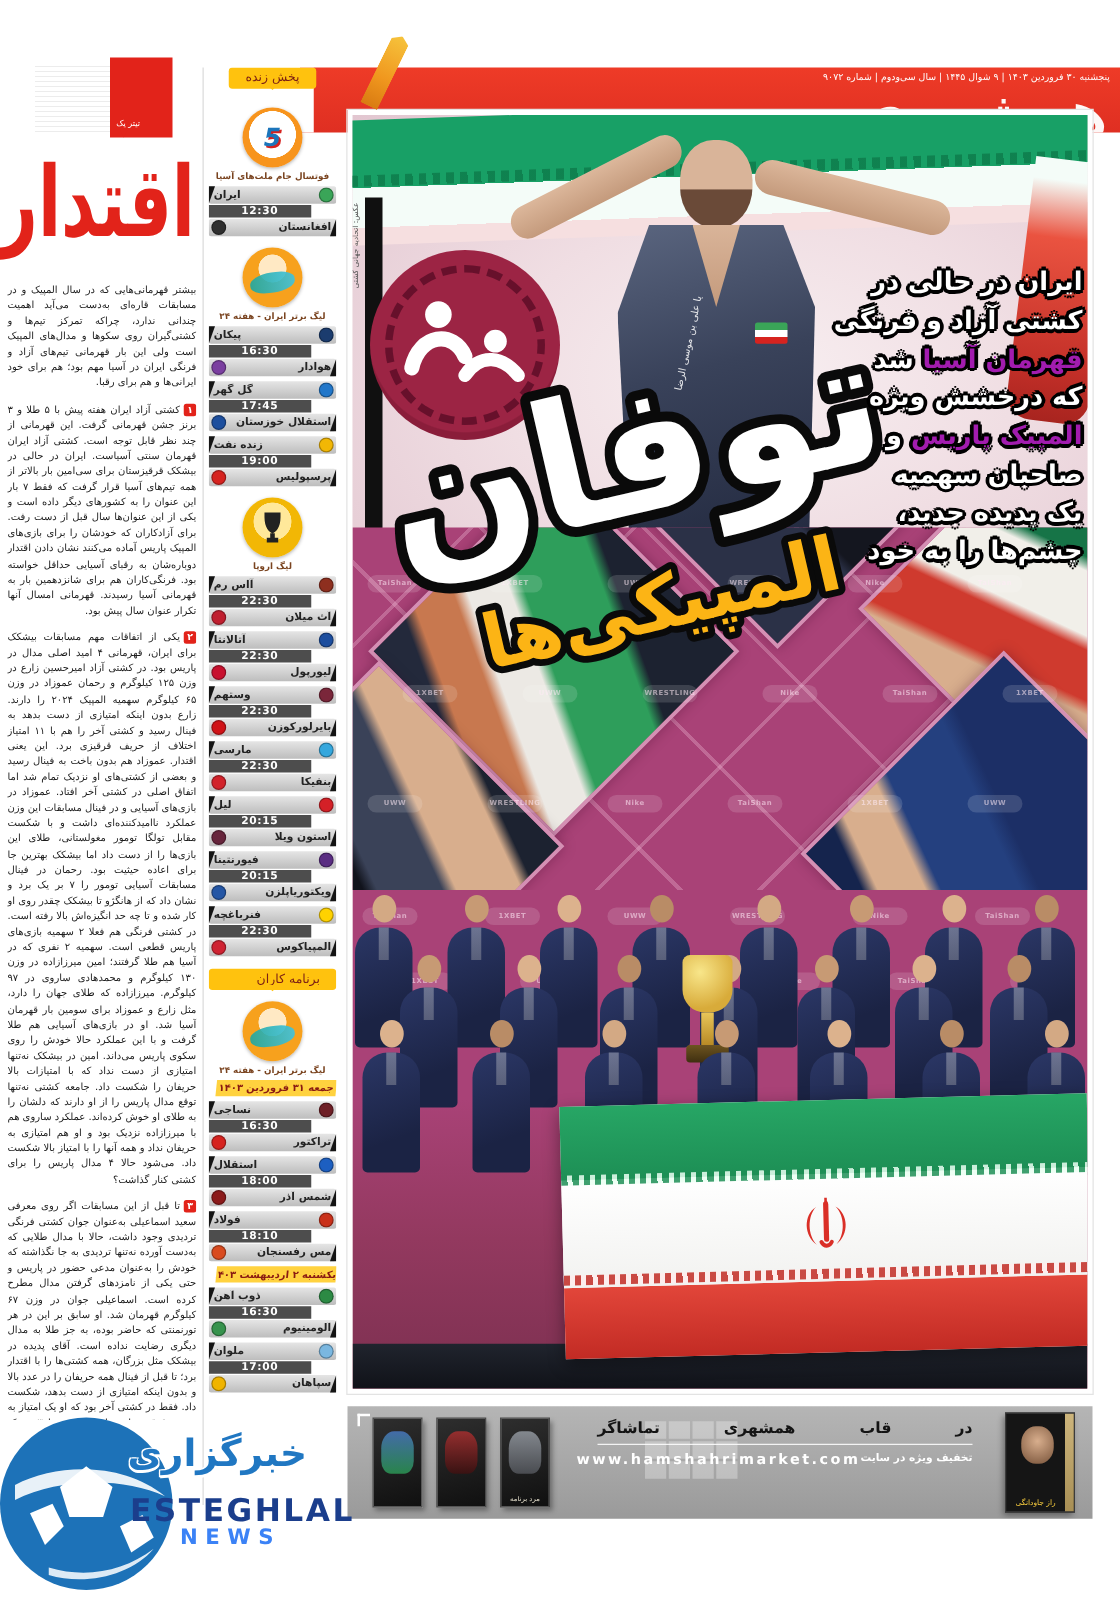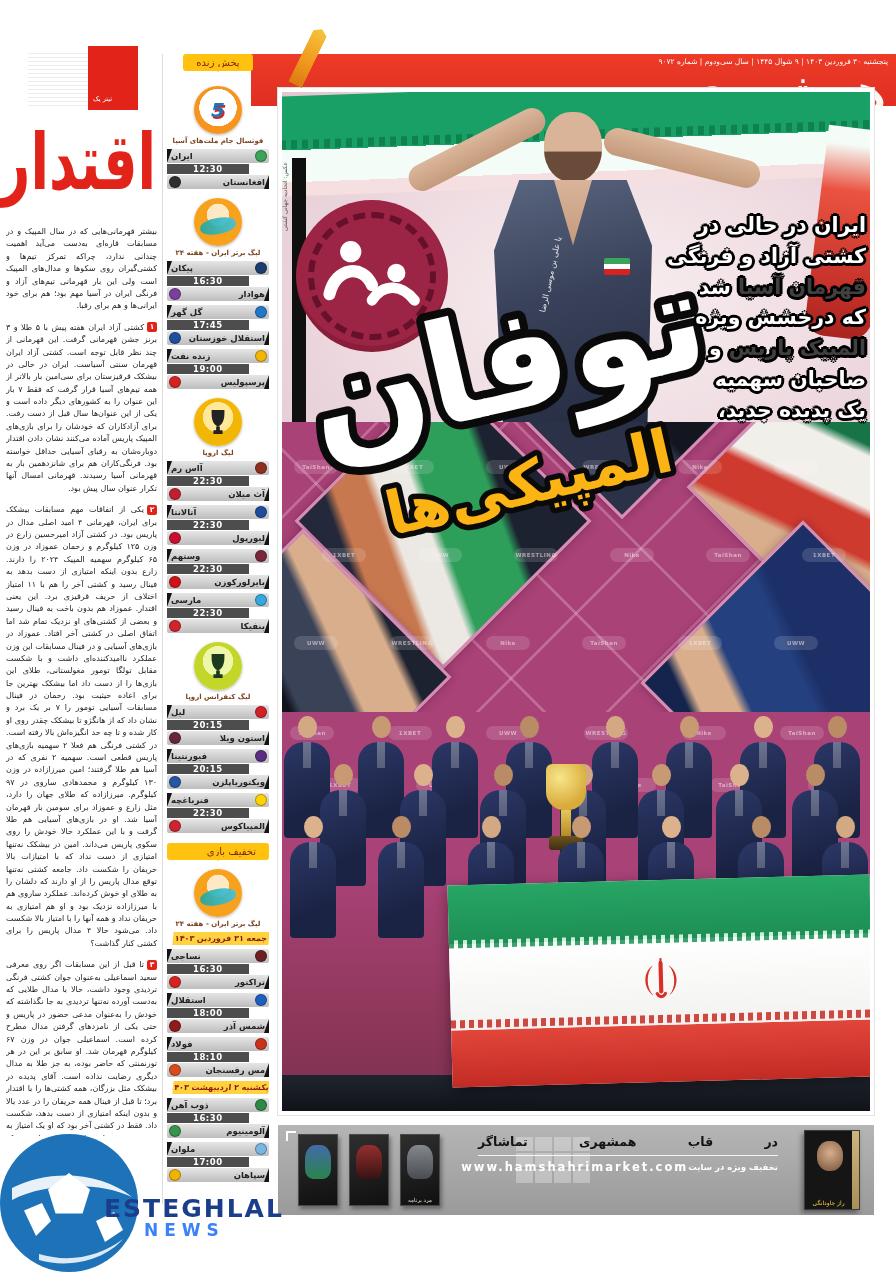--- a/index.html
+++ b/index.html
@@ -73,21 +73,21 @@
   .singlet-text { position:absolute; left:18px; top:90px; color:rgba(255,255,255,.85); font-size:8px; transform:rotate(-78deg); direction:rtl; white-space:nowrap; }
   .black-strip { left:10px; top:66px; width:14px; height:474px; background:#101010; }
   .credit { left:-1px; top:70px; writing-mode:vertical-rl; transform:rotate(180deg); font-size:6px; color:#555; direction:rtl; letter-spacing:1px; }
   .wlogo { left:14px; top:108px; width:152px; height:152px; border-radius:50%; background:radial-gradient(circle at 50% 45%, #9c2444 0 68%, #8a1d3a 69% 100%); }
   .wlogo::before { content:""; position:absolute; inset:12px; border:6px dashed rgba(90,12,38,.8); border-radius:50%; }
 
   .headline-svg { left:-4px; top:108px; width:470px; height:430px; overflow:visible; z-index:4; }
   .subtitle { right:4px; top:118px; width:170px; direction:rtl; text-align:right; z-index:4; }
   .sub-line { font-size:20.5px; font-weight:bold; color:#fff; line-height:1.5; white-space:nowrap;
     text-shadow:-2px -2px 0 #000,2px -2px 0 #000,-2px 2px 0 #000,2px 2px 0 #000,0 3px 0 #000,0 -3px 0 #000,3px 0 0 #000,-3px 0 0 #000; }
-  .sub-line .hl { color:#404040; }
+  .sub-line .hl { color:#a21caf; }
 
   .collage { left:0; top:330px; right:0; height:290px; background:#a94277; overflow:hidden;
     background-image:repeating-linear-gradient(45deg, rgba(235,180,208,.35) 0 3px, transparent 3px 92px),
                      repeating-linear-gradient(-45deg, rgba(235,180,208,.35) 0 3px, transparent 3px 92px); }
   .diamond { position:absolute; transform:rotate(45deg); border:3px solid #d490b4; box-shadow:0 0 10px rgba(60,10,40,.35); }
   .d1 { left:56px; top:-6px; width:210px; height:210px; background:linear-gradient(205deg,#1c2230 0 26%, #2e9e5b 30% 52%, #ece9e4 56% 68%, #c8784f 72% 84%, #23293b 88%); }
   .d2 { right:-70px; top:-40px; width:210px; height:210px; background:linear-gradient(160deg,#167447 0 30%, #f1efe9 34% 52%, #cf3a2e 56% 70%, #d8ae8d 74%); }
   .d3 { left:-84px; bottom:-70px; width:210px; height:210px; background:linear-gradient(20deg,#11131c 0 40%, #3a4258 44% 62%, #d8ae8d 66% 84%, #1c2230 88%); }
   .d4 { right:-48px; bottom:-86px; width:230px; height:230px; background:linear-gradient(200deg,#1c2f66 0 45%, #24407f 50% 70%, #d8ae8d 74% 86%, #15244d 90%); }
   .d5 { left:250px; top:-120px; width:180px; height:180px; background:linear-gradient(180deg,#14161f 0 50%, #2b3147 55%); }
@@ -277,28 +277,20 @@
             <span class="tlogo" style="--c: #35a7dd;"></span>
           </div>
           <div class="tstrip">
             <span class="time">22:30</span>
           </div>
           <div class="bar bar-bot">
             <span class="tlogo" style="--c: #d2222a;"></span>
             <span class="tname">بنفیکا</span>
           </div>
         </div>
-        <div class="league">
-          <div class="league-logo logo-uecl">
-            <svg width="22" height="26" viewBox="0 0 24 28">
-              <path d="M5,1 h14 v4 c0,9 -4,13 -7,14 c-3,-1 -7,-5 -7,-14 z M10,19 h4 v4 h3 v4 H7 v-4 h3 z" fill="#1e3a1e"></path>
-            </svg>
-          </div>
-          <div class="league-caption">لیگ کنفرانس اروپا</div>
-        </div>
         <div class="match">
           <div class="bar bar-top">
             <span class="tname">لیل</span>
             <span class="tlogo" style="--c: #d42027;"></span>
           </div>
           <div class="tstrip">
             <span class="time">20:15</span>
           </div>
           <div class="bar bar-bot">
             <span class="tlogo" style="--c: #67253c;"></span>
@@ -324,21 +316,21 @@
             <span class="tlogo" style="--c: #ffd200;"></span>
           </div>
           <div class="tstrip">
             <span class="time">22:30</span>
           </div>
           <div class="bar bar-bot">
             <span class="tlogo" style="--c: #cf2332;"></span>
             <span class="tname">المپیاکوس</span>
           </div>
         </div>
-        <div class="side-tag" style="margin-top: 10px;">تخفیف بازی</div>
+        <div class="side-tag" style="margin-top: 10px;">برنامه کاران</div>
         <div class="league">
           <div class="league-logo logo-ipl"></div>
           <div class="league-caption">لیگ برتر ایران - هفته ۲۴</div>
         </div>
         <div class="date-chip">جمعه ۳۱ فروردین ۱۴۰۳</div>
         <div class="match">
           <div class="bar bar-top">
             <span class="tname">نساجی</span>
             <span class="tlogo" style="--c: #6e1f26;"></span>
           </div>
@@ -646,20 +638,21 @@
       </svg>
 
       <div class="abs subtitle" id="sub-lines">
           <div class="sub-line"><span>ایران در حالی در</span></div>
           <div class="sub-line"><span>کشتی آزاد و فرنگی</span></div>
           <div class="sub-line"><span class="hl">قهرمان آسیا</span><span> شد</span></div>
           <div class="sub-line"><span>که درخشش ویژه</span></div>
           <div class="sub-line"><span class="hl">المپیک پاریس</span><span> و</span></div>
           <div class="sub-line"><span>صاحبان سهمیه</span></div>
           <div class="sub-line"><span>یک پدیده جدید،</span></div>
+          <div class="sub-line"><span>چشم‌ها را به خود</span></div>
         </div>
     </div>
   </div>
 
   <div class="abs ad">
     <div class="ad-cropmark"></div>
     <div class="covers" id="ad-covers">
         <div class="cover" style="--ph: linear-gradient(#4a7cc9,#2c9e57);">
           <span class="cover-label"></span>
         </div>
@@ -698,17 +691,18 @@
 
   <div class="abs watermark">
     <svg width="150" height="150" viewBox="0 0 100 100">
       <circle cx="50" cy="50" r="46" fill="#1d72b8"></circle>
       <polygon points="50,30 64,41 59,57 41,57 36,41" fill="#fff"></polygon>
       <polygon points="20,55 32,50 38,62 28,72" fill="#fff"></polygon>
       <polygon points="68,62 80,56 86,68 74,76" fill="#fff"></polygon>
       <path d="M12,40 C35,28 70,28 92,46 C70,36 36,36 12,48 Z" fill="#fff" opacity=".9"></path>
       <path d="M30,88 C50,94 74,88 86,74 C70,86 50,90 30,84 Z" fill="#fff" opacity=".85"></path>
     </svg>
+    <div class="wm-fa">خبرگزاری</div>
     <div class="wm-en">ESTEGHLAL</div>
     <div class="wm-news">NEWS</div>
   </div>
 
 </div>
 
 </body></html>

